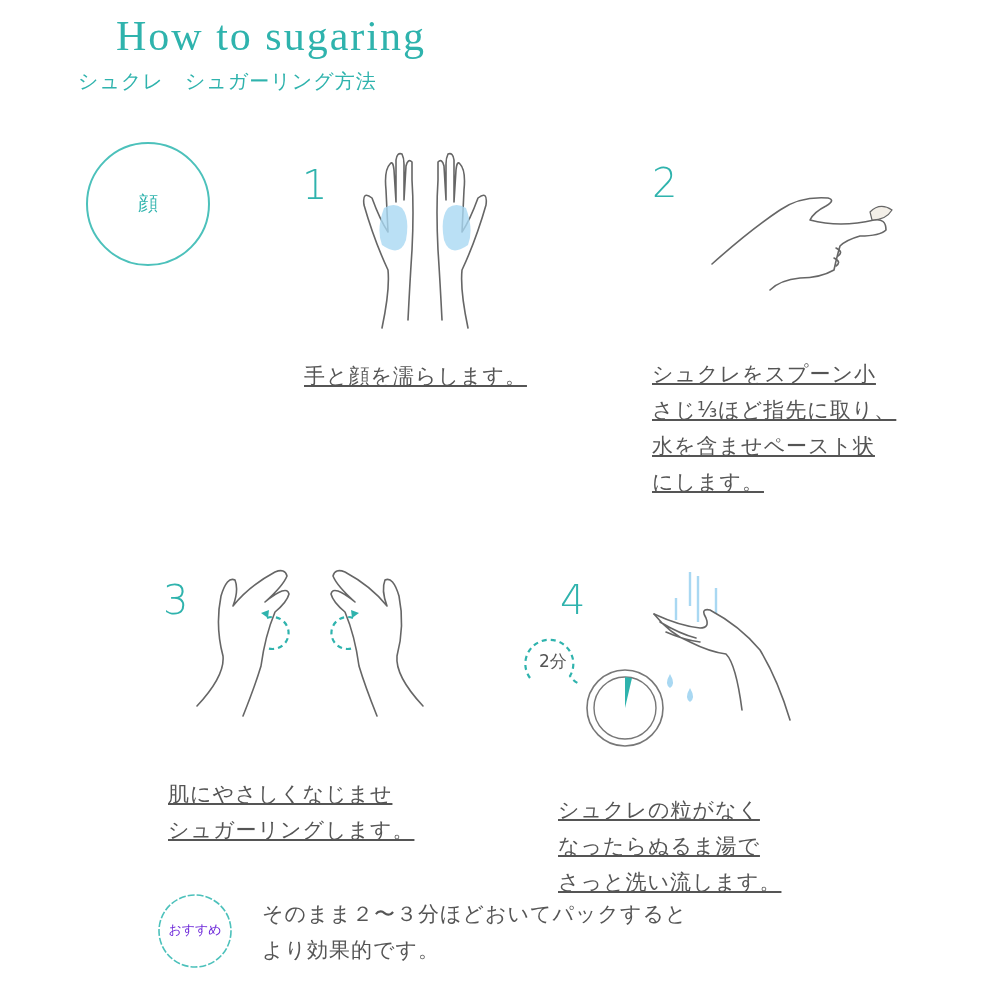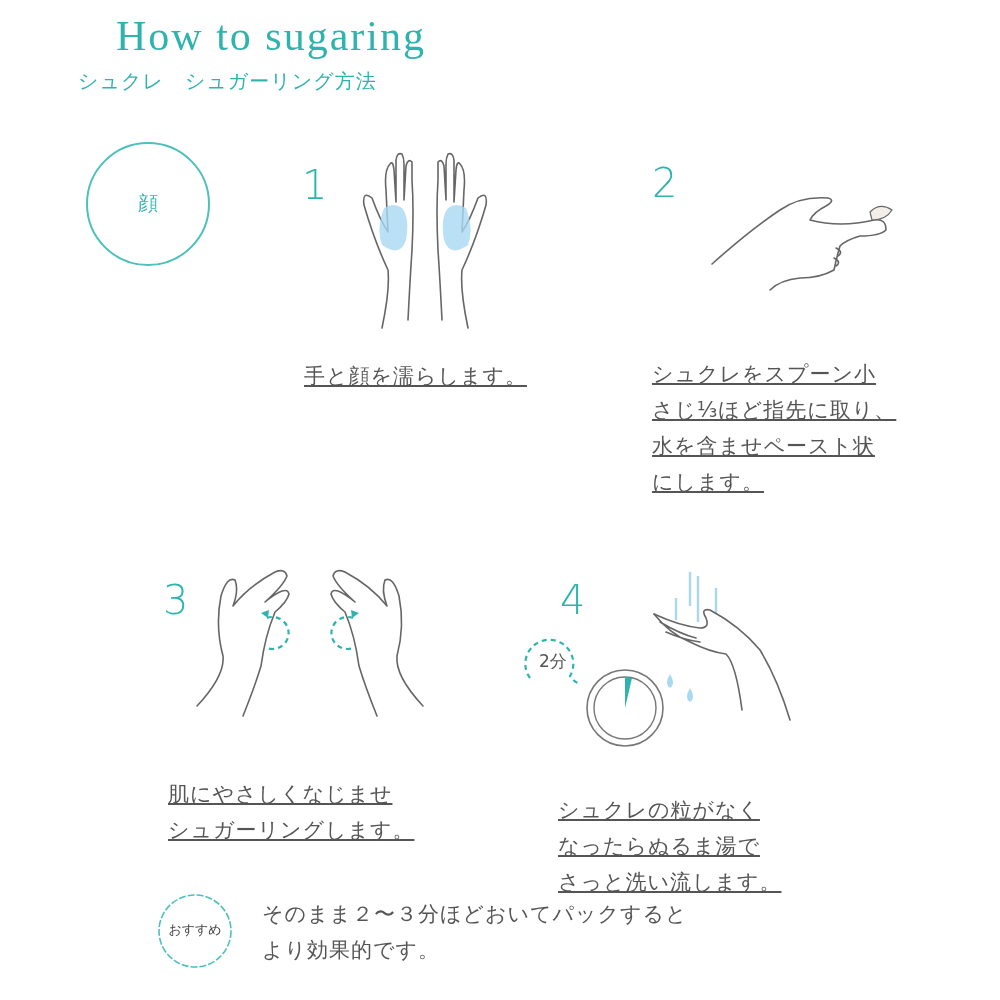--- a/index.html
+++ b/index.html
@@ -12,21 +12,21 @@
   .face-circle { left:86px; top:142px; width:124px; height:124px; border:2px solid #4cc1bb;
                  border-radius:50%; box-sizing:border-box; }
   .face-label { position:absolute; left:0; right:0; top:46px; text-align:center;
                 font-family:"DejaVu Serif", serif; font-size:20px; color:#2fb3ad; }
   .step-num { font-size:40px; color:#2fb3ad; font-weight:300; line-height:1; }
   .step-text { font-size:21px; color:#555; line-height:36px; white-space:pre-line; letter-spacing:1px;text-decoration:underline; }
   svg { position:absolute; overflow:visible; }
   .line { fill:none; stroke:#666; stroke-width:1.6; stroke-linecap:round; stroke-linejoin:round; }
   .dash { fill:none; stroke:#2fb3ad; stroke-width:2.2; stroke-dasharray:5 4; }
   .badge { left:152px; top:888px; width:86px; height:86px; }
-  .badge-label { position:absolute; left:0; right:0; top:33px; text-align:center; font-size:13px; color:#404040; }
+  .badge-label { position:absolute; left:0; right:0; top:33px; text-align:center; font-size:13px; color:#6d28d9; }
   .tip-text { left:262px; top:896px; font-size:21px; color:#555; line-height:36px; white-space:pre-line; letter-spacing:1px; }
 </style>
 </head>
 <body>
 
 <div class="abs title">How to sugaring</div>
 <div class="abs subtitle">シュクレ　シュガーリング方法</div>
 
 <div class="abs face-circle">
   <div class="face-label">顔</div>

